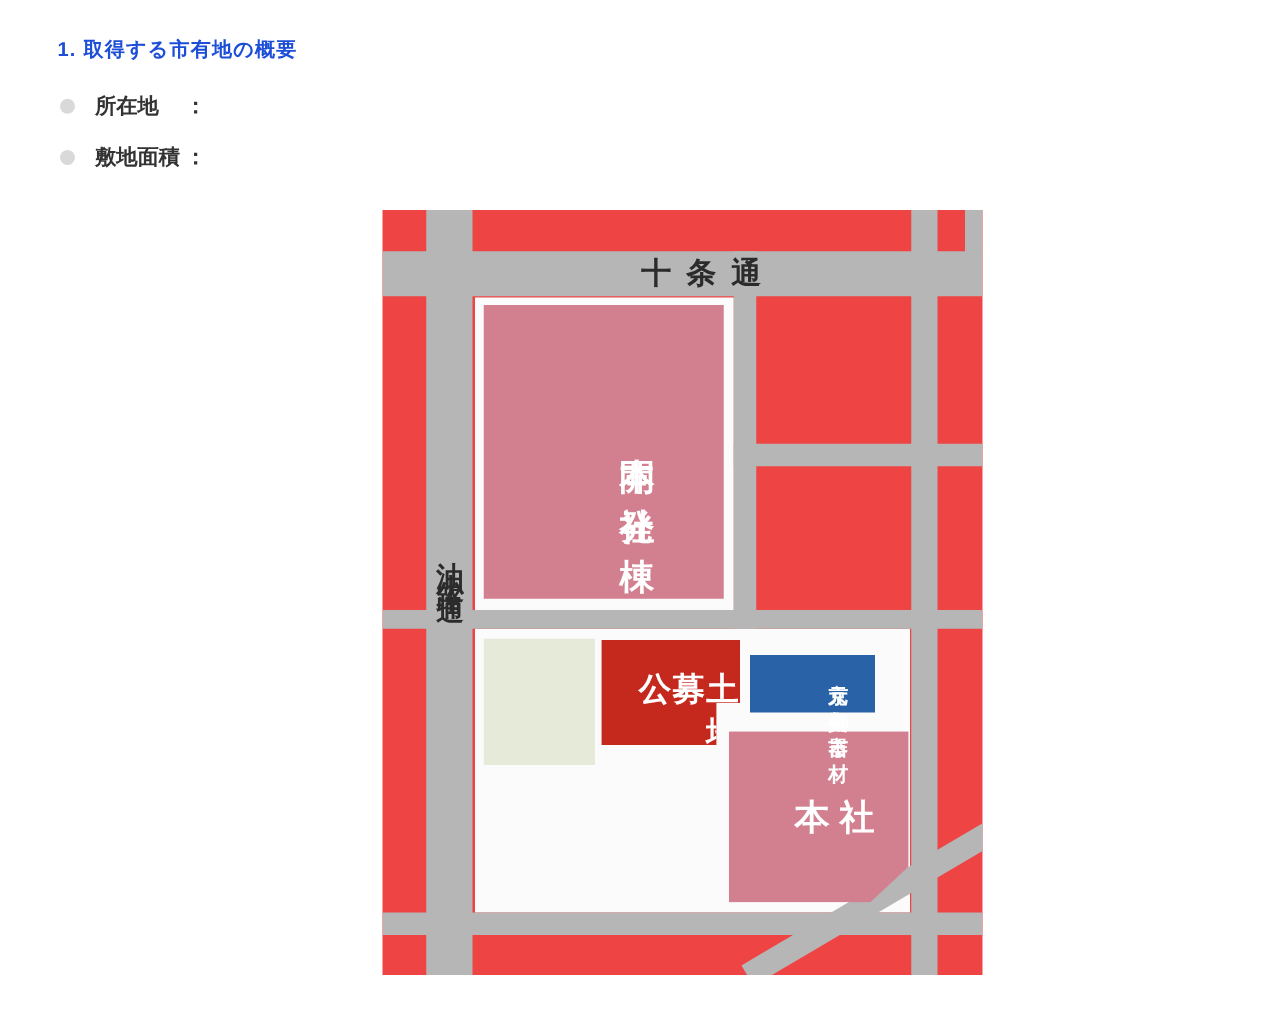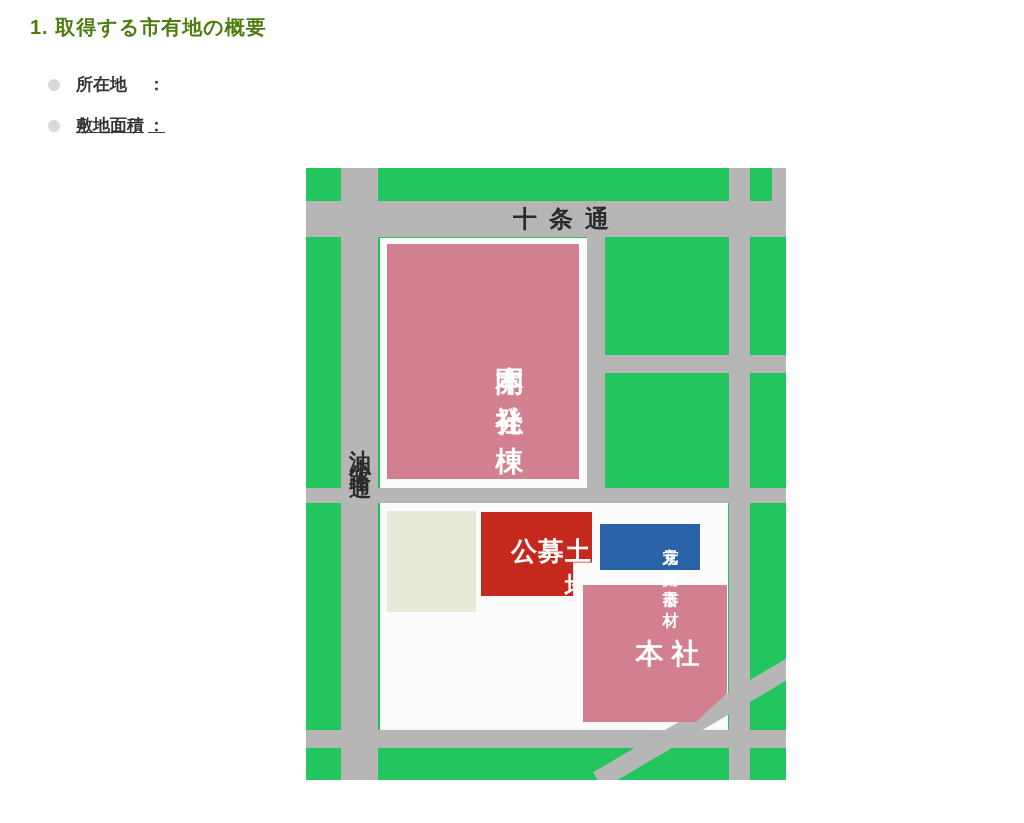--- a/index.html
+++ b/index.html
@@ -1,33 +1,33 @@
 <!DOCTYPE html>
 <html><head>
 <meta charset="utf-8">
 <style>
   html,body{margin:0;padding:0;background:#ffffff;}
   .page{
     position:relative;width:1024px;height:823px;background:#ffffff;overflow:hidden;
     font-family:"Liberation Sans","DejaVu Sans",sans-serif;color:#3d3d3d;
   }
   .page-title{
-    position:absolute;left:30px;top:14px;margin:0;
-    font-size:20px;font-weight:bold;color:#4d7c0f;letter-spacing:1px;
+    position:absolute;left:30px;top:14px;margin:16px;
+    font-size:16px;font-weight:bold;color:#1d4ed8;letter-spacing:1px;
   }
   .bullet-row{position:absolute;left:48px;display:flex;align-items:center;font-size:17px;color:#404040;white-space:nowrap;}
   .bullet-row.row1{top:73px;}
-  .bullet-row.row2{top:114px;text-decoration:underline;}
+  .bullet-row.row2{top:114px;}
   .bullet-dot{width:12px;height:12px;border-radius:50%;background:#d9d9d9;margin-right:16px;flex:0 0 auto;}
   .row-label{display:inline-block;width:72px;font-weight:bold;color:#333;}
   .row-sep{display:inline-block;font-weight:bold;color:#333;}
   .row-value{margin-left:14px;color:#404040;}
 
   
-  .map{position:absolute;left:306px;top:168px;width:480px;height:612px;background:#22c55e;overflow:hidden;}
+  .map{position:absolute;left:306px;top:168px;width:480px;height:612px;background:#ef4444;overflow:hidden;}
   .map *{position:absolute;box-sizing:border-box;}
   .block-white{background:#fbfbfb;z-index:1;}
   .blk1{left:74px;top:70px;width:207px;height:250px;}
   .blk2{left:74px;top:335px;width:348px;height:227px;}
   .street{background:#b5b6b5;z-index:2;}
   .st-jujo{left:0;top:33px;width:480px;height:36px;}
   .st-left-v{left:35px;top:0;width:37px;height:612px;}
   .st-mid-v{left:281px;top:33px;width:18px;height:302px;}
   .st-right-v{left:423px;top:0;width:21px;height:612px;}
   .st-stub-tr{left:466px;top:0;width:14px;height:37px;}

